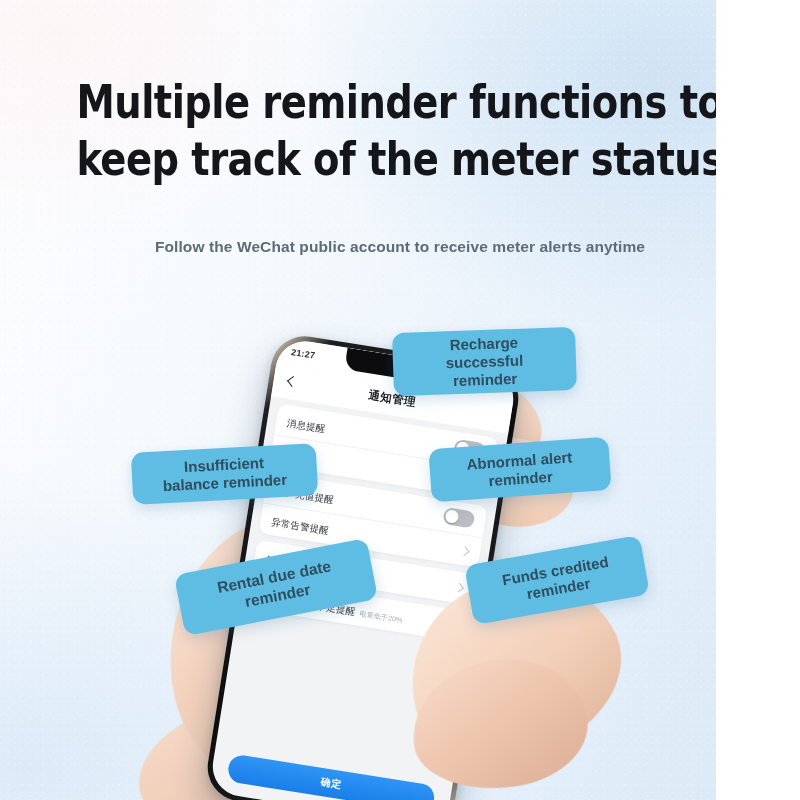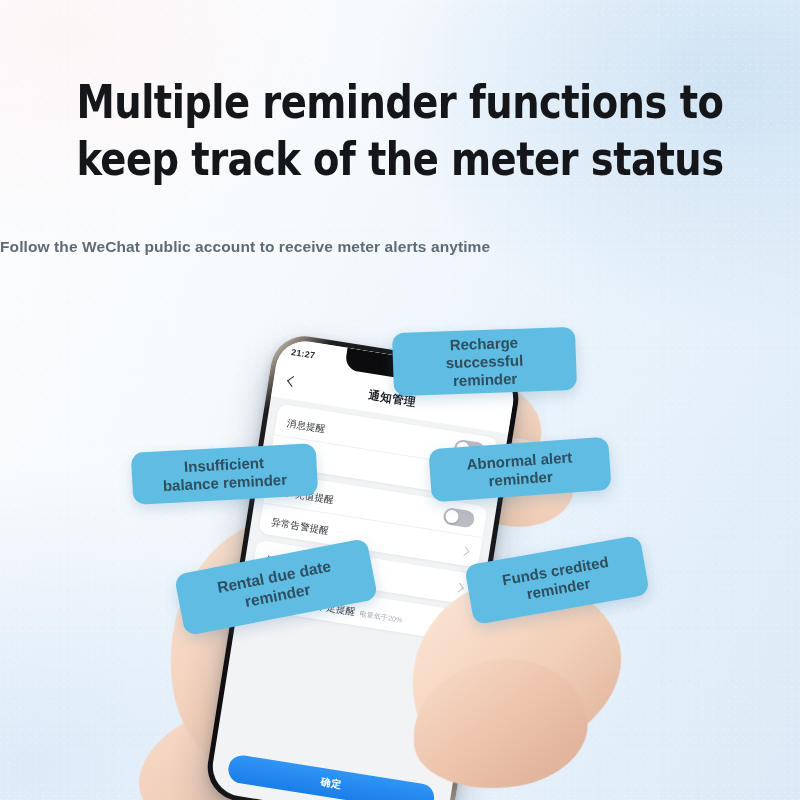--- a/index.html
+++ b/index.html
@@ -6,21 +6,21 @@
   * { margin:0; padding:0; box-sizing:border-box; }
 
   html, body {
     width:800px; height:800px;
     overflow:hidden;
     font-family:"Liberation Sans", sans-serif;
   }
 
   #stage {
     position:relative;
-    width:800px; height:800px;
+    width:716px; height:800px;
     background:
       radial-gradient(ellipse 520px 360px at 92% 10%, #cfe3f4 0%, rgba(207,227,244,0) 70%),
       radial-gradient(ellipse 560px 420px at 4% 96%, #dceaf8 0%, rgba(220,234,248,0) 72%),
       radial-gradient(ellipse 420px 300px at 8% 4%, #fdf6f7 0%, rgba(253,246,247,0) 70%),
       linear-gradient(118deg, #fdfdfe 0%, #f6fafd 34%, #eaf3fb 62%, #dceaf7 100%);
     overflow:hidden;
   }
   
   #grain {
     position:absolute; inset:0;
@@ -41,20 +41,21 @@
     font-size:46px;
     line-height:1.24;
     letter-spacing:-0.6px;
     color:#14161a;
     transform:scaleX(.93);
     transform-origin:center top;
     white-space:pre-line;
   }
   #subtitle {
     position:absolute; top:238px; left:0; width:800px;
+    text-align:center;
     font-size:15.5px;
     font-weight:700;
     letter-spacing:.1px;
     color:#5f6b75;
   }
 
   
   #photo {
     position:absolute;
     left:150px; top:330px;

